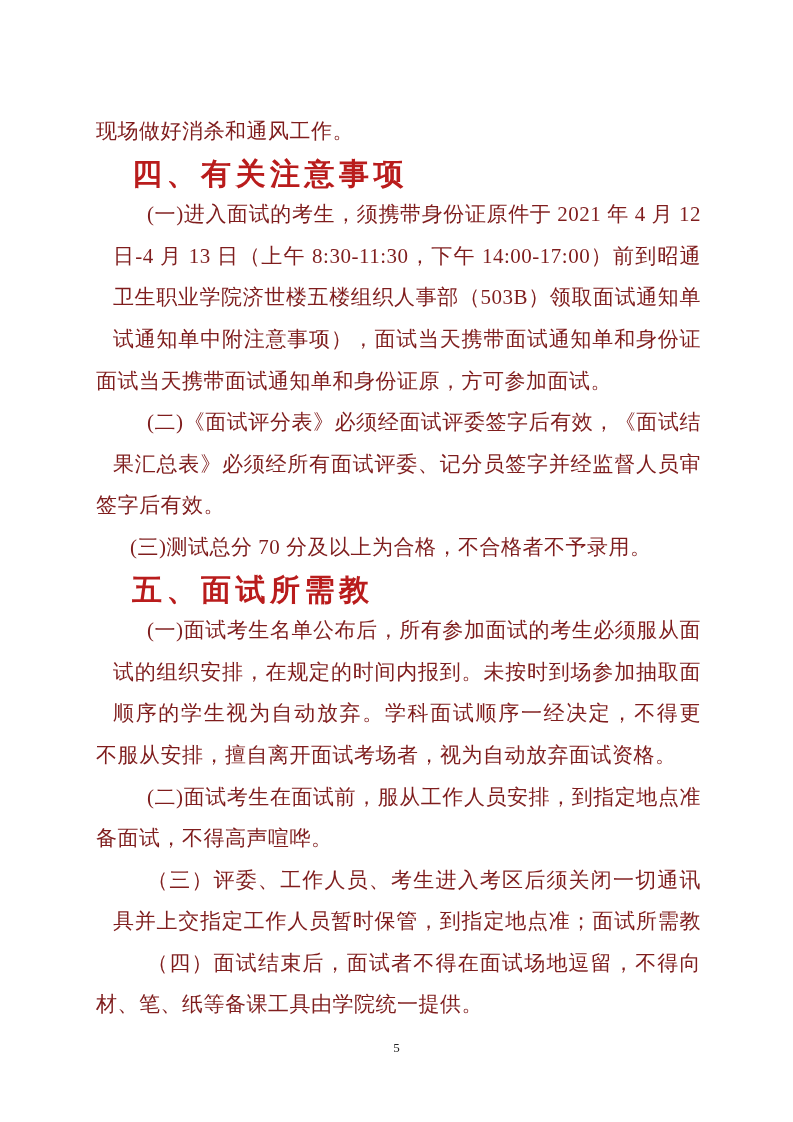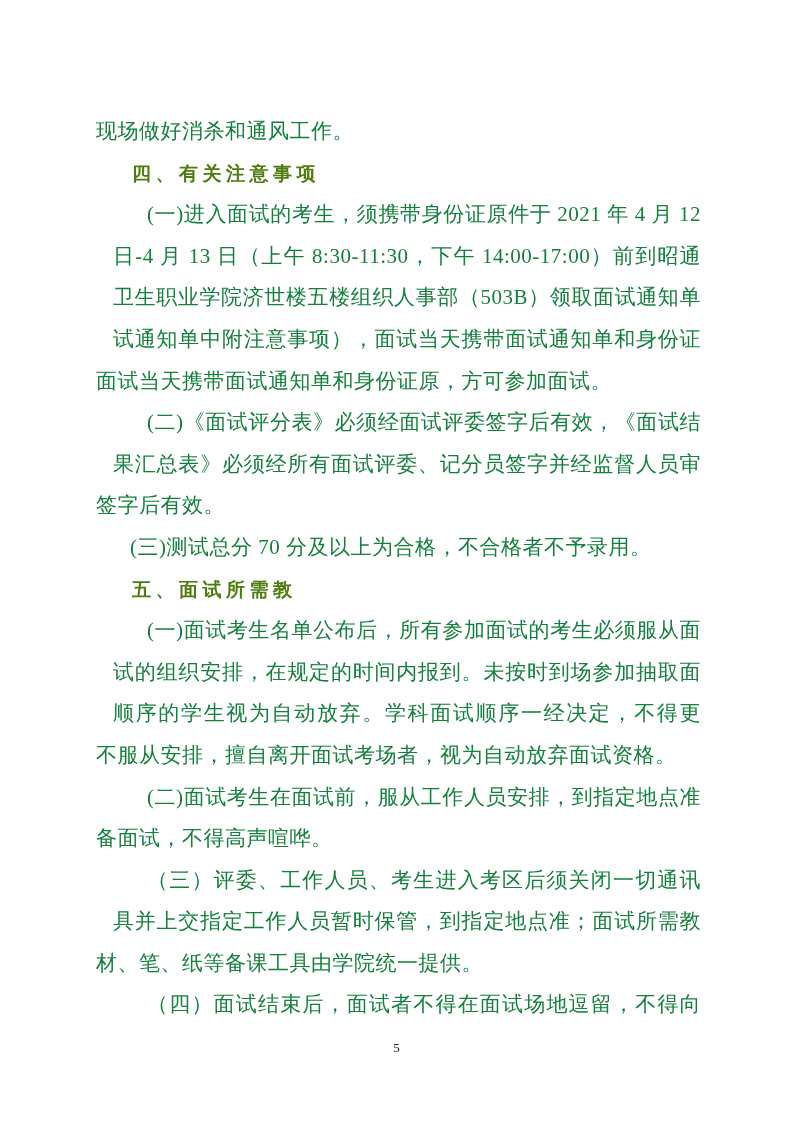--- a/index.html
+++ b/index.html
@@ -18,39 +18,39 @@
     position: absolute;
     top: 111px;
     left: 96px;
     width: 605px;
   }
   .line {
     height: 41.6px;
     line-height: 41.6px;
     font-family: "Liberation Serif", serif;
     font-size: 21px;
-    color: #15803d;
+    color: #7f1d1d;
     letter-spacing: 0.5px;
     overflow: hidden;
     text-align: left;
   }
   .justify {
     text-align: justify;
     text-align-last: justify;
     margin-left: 17px;
   }
   .indent {
     text-indent: 34px;
   }
   .heading {
     font-family: "Liberation Sans", sans-serif;
     font-weight: 700;
-    font-size: 19px;
+    font-size: 30px;
     letter-spacing: 4.5px;
-    color: #4d7c0f;
+    color: #b91c1c;
     text-indent: 36px;
     text-align: left;
     text-align-last: left;
   }
   .page-num {
     position: absolute;
     top: 1036px;
     left: 0;
     width: 100%;
     height: 24px;
@@ -79,17 +79,17 @@
     <div class="line indent">(三)测试总分 70 分及以上为合格，不合格者不予录用。</div>
     <div class="line heading">五、面试所需教</div>
     <div class="line indent justify">(一)面试考生名单公布后，所有参加面试的考生必须服从面</div>
     <div class="line justify">试的组织安排，在规定的时间内报到。未按时到场参加抽取面试</div>
     <div class="line justify">顺序的学生视为自动放弃。学科面试顺序一经决定，不得更改。</div>
     <div class="line">不服从安排，擅自离开面试考场者，视为自动放弃面试资格。</div>
     <div class="line indent justify">(二)面试考生在面试前，服从工作人员安排，到指定地点准</div>
     <div class="line">备面试，不得高声喧哗。</div>
     <div class="line indent justify">（三）评委、工作人员、考生进入考区后须关闭一切通讯工</div>
     <div class="line justify">具并上交指定工作人员暂时保管，到指定地点准；面试所需教</div>
+    <div class="line indent justify">（四）面试结束后，面试者不得在面试场地逗留，不得向任</div>
     <div class="line">材、笔、纸等备课工具由学院统一提供。</div>
-    <div class="line indent justify">（四）面试结束后，面试者不得在面试场地逗留，不得向任</div>
   </div>
   <div class="page-num">5</div>
 </div>
 
 </body></html>

